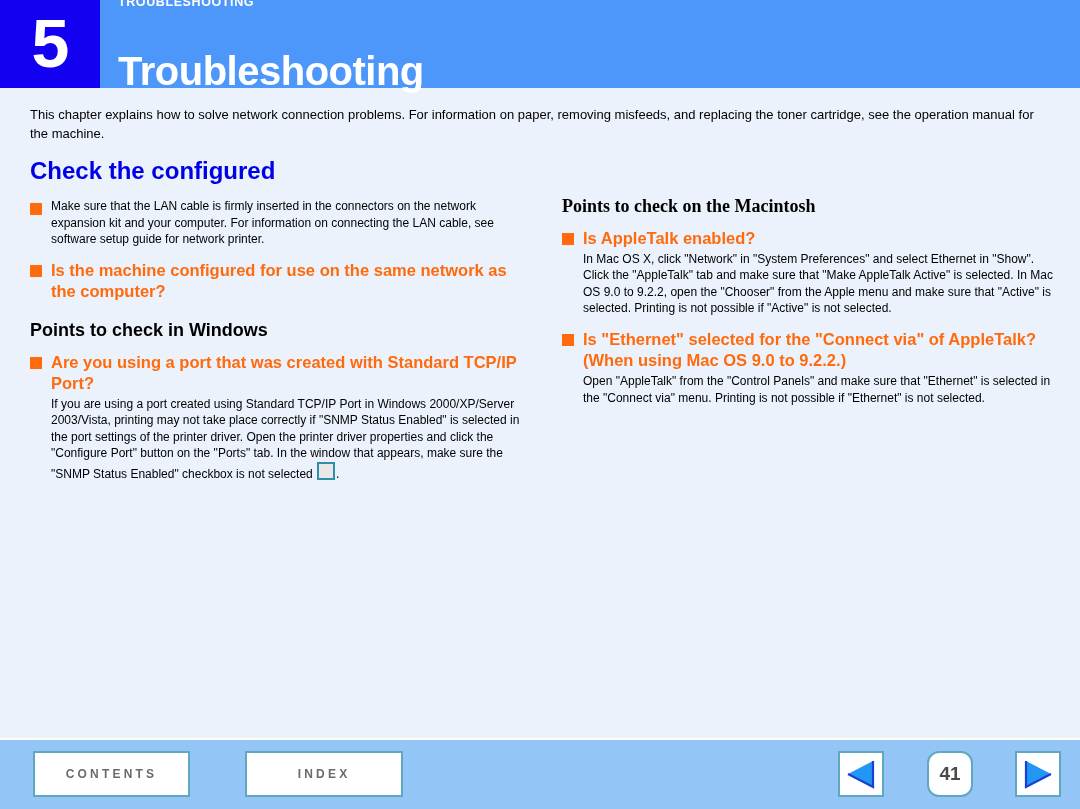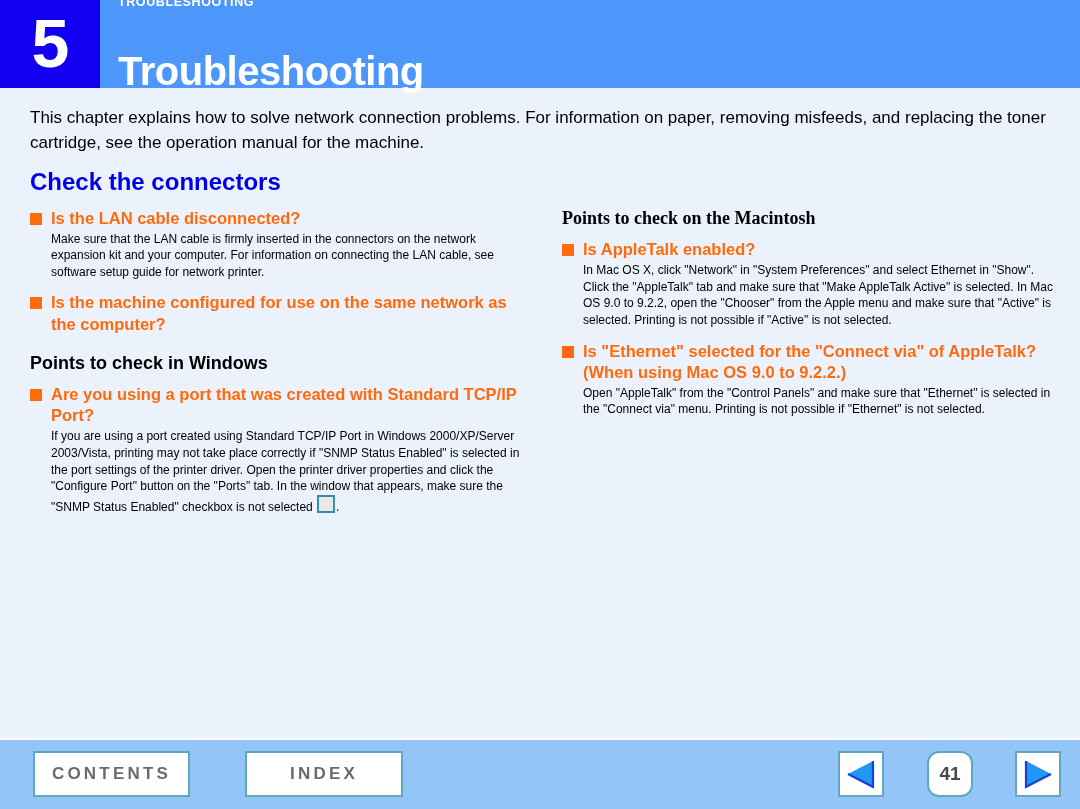--- a/index.html
+++ b/index.html
@@ -67,21 +67,21 @@
   
   .page-body {
     position: absolute;
     top: 88px; left: 0;
     width: 1080px;
     height: 650px;
     box-sizing: border-box;
     padding: 18px 28px 0 30px;
   }
   .intro {
-    font-size: 17px;
+    font-size: 13px;
     color: #000000;
     line-height: 1.45;
     margin: 0 0 8px 0;
     max-width: 1022px;
   }
   .section-title {
     color: #0000e6;
     font-size: 24px;
     font-weight: bold;
     margin: 14px 0 12px 0;
@@ -160,21 +160,21 @@
     border: 2px solid #5fa8c0;
     display: flex;
     align-items: center;
     justify-content: center;
     box-sizing: border-box;
   }
   .nav-btn.text-btn {
     height: 46px;
     top: 11px;
     color: #6b6b6b;
-    font-size: 17px;
+    font-size: 12px;
     font-weight: bold;
     letter-spacing: 3.2px;
   }
   #btn-contents { left: 33px; width: 157px; }
   #btn-index    { left: 245px; width: 158px; }
 
   .nav-btn.sq {
     width: 46px;
     height: 46px;
     top: 11px;
@@ -201,30 +201,29 @@
   <div class="chapter-titles">
     <div class="chapter-eyebrow">TROUBLESHOOTING</div>
     <div class="chapter-title">Troubleshooting</div>
   </div>
 </div>
 
 <div class="page-body">
 
   <p class="intro">This chapter explains how to solve network connection problems. For information on paper, removing misfeeds, and replacing the toner cartridge, see the operation manual for the machine.</p>
 
-  <h2 class="section-title">Check the connectors</h2>
+  <h2 class="section-title">Check the configured</h2>
 
   <div class="columns">
 
     <div class="col">
 
       <div class="qa-block">
         <div class="q-head">
           <span class="bullet"></span>
-          <span>Is the LAN cable disconnected?</span>
         </div>
         <p class="answer">Make sure that the LAN cable is firmly inserted in the connectors on the network expansion kit and your computer. For information on connecting the LAN cable, see software setup guide for network printer.</p>
       </div>
 
       <div class="qa-block">
         <div class="q-head">
           <span class="bullet"></span>
           <span>Is the machine configured for use on the same network as the computer?</span>
         </div>
       </div>

